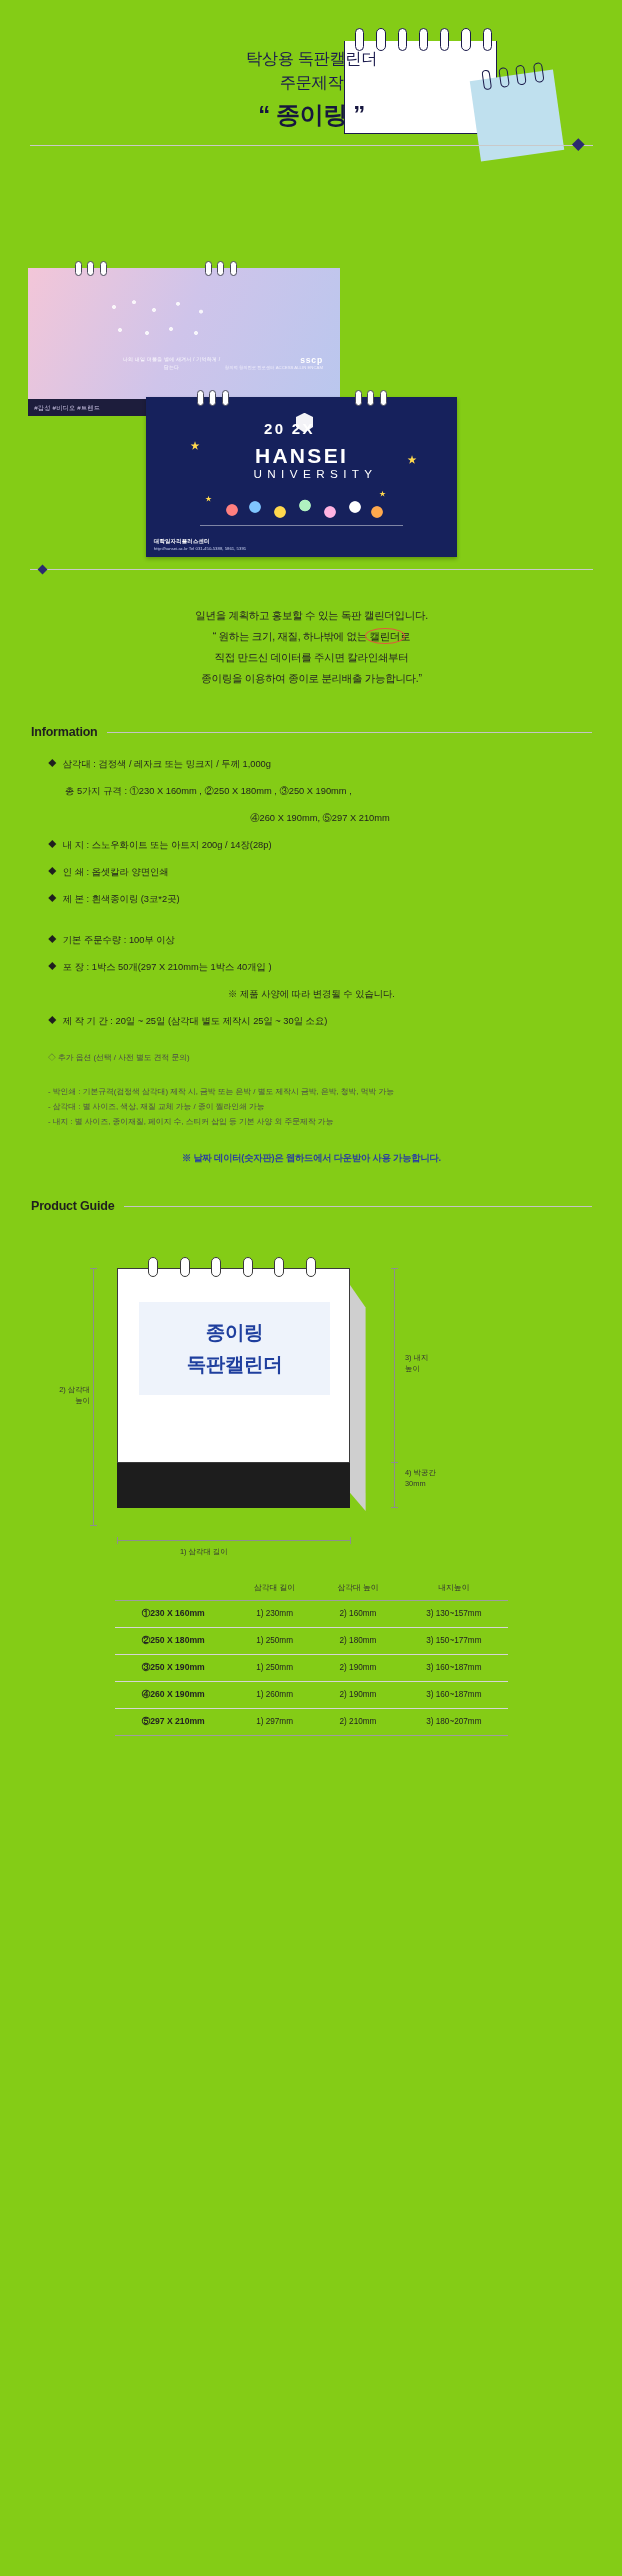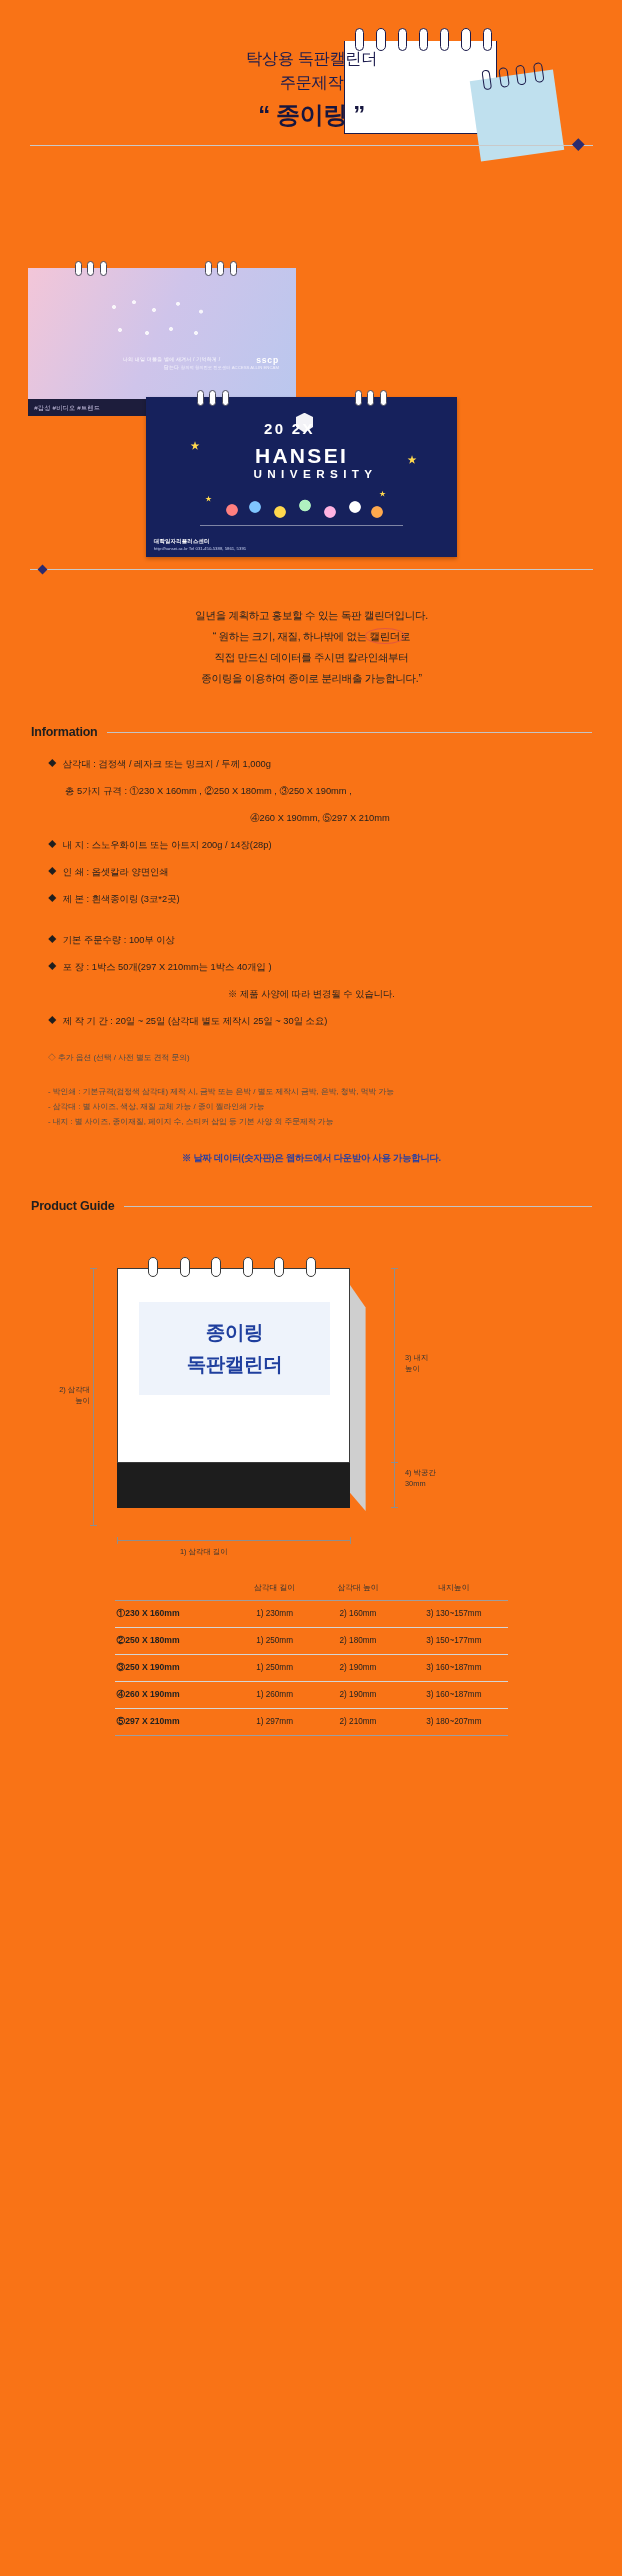--- a/index.html
+++ b/index.html
@@ -7,21 +7,21 @@
   body {
     width: 623px;
     background: #ffffff;
     font-family: "Liberation Sans", sans-serif;
     color: #2b2b2b;
   }
   .page {
     position: relative;
     width: 623px;
     min-height: 2576px;
-    background:#f97316;
+    background:#84cc16;
     overflow: hidden;
   }
 
   
   .hero {
     position: relative;
     height: 257px;
   }
   .hero-ring-wrap {
     position:absolute;
@@ -107,21 +107,21 @@
   
   .shots {
     position: relative;
     height: 311px;
     margin-top: 3.1px;
   }
   
   .cal-pink {
     position:absolute;
     left: 28px; top: 7.8px;
-    width: 268px; height: 148px;
+    width: 312px; height: 148px;
     background: linear-gradient(115deg, #f3c6d8 0%, #cfc4ea 48%, #b9c7ee 100%);
     padding-left: 40px;
   }
   .cal-pink .bottom-bar {
     position:absolute; left:0; right:0; bottom:0; height:17px;
     background:#1d1d3c;
   }
   .cal-pink .tag {
     position:absolute; left: 6.2px; bottom: 3.1px;
     font-size: 6.2px; color:#cfc8e8; letter-spacing:0.2px;
@@ -182,21 +182,21 @@
     background: #fff;
     clip-path: polygon(50% 0, 100% 22%, 100% 72%, 50% 100%, 0 72%, 0 22%);
     opacity:.95;
   }
   .cal-navy .uni1 {
     position:absolute; left:0; right:0; top: 47px; text-align:center;
     font-size: 21px; font-weight:700; color:#fff; letter-spacing: 2.3px;
   }
   .cal-navy .uni2 {
     position:absolute; left:0; right:0; top: 70px; text-align:center;
-    font-size: 11.7px; font-weight:700; color:#fff; letter-spacing: 5.4px; padding-left: 28px;
+    font-size: 11.7px; font-weight:400; color:#fff; letter-spacing: 5.4px; padding-left: 28px;
   }
   .cal-navy .crowd {
     position:absolute; left: 75px; bottom: 34px;
     width: 171px; height: 44px;
     background:
       radial-gradient(circle at 11px 31px, #ff7f7f 0 5.4px, transparent 6.2px),
       radial-gradient(circle at 34px 28px, #7fc6ff 0 5.4px, transparent 6.2px),
       radial-gradient(circle at 59px 33px, #ffd84d 0 5.4px, transparent 6.2px),
       radial-gradient(circle at 84px 26.5px, #b0f0c0 0 5.4px, transparent 6.2px),
       radial-gradient(circle at 109px 33px, #ffb3e1 0 5.4px, transparent 6.2px),
@@ -356,21 +356,21 @@
     border-bottom: 0.8px solid #d5d5d5;
   }
   table.sizes thead th {
     font-weight: 400;
     color:#333;
     border-bottom: 0.8px solid #9e9e9e;
     font-size: 7.8px;
   }
   table.sizes tbody td.first {
     font-weight: 700;
-    text-align:left;
+    text-align:center;
     padding-left: 1.6px;
     font-size: 8.6px;
   }
   table.sizes tbody tr:last-child td { border-bottom: 0.8px solid #9e9e9e; margin-top: 32px; }
 </style>
 </head>
 <body>
 
 <div class="page">
 

